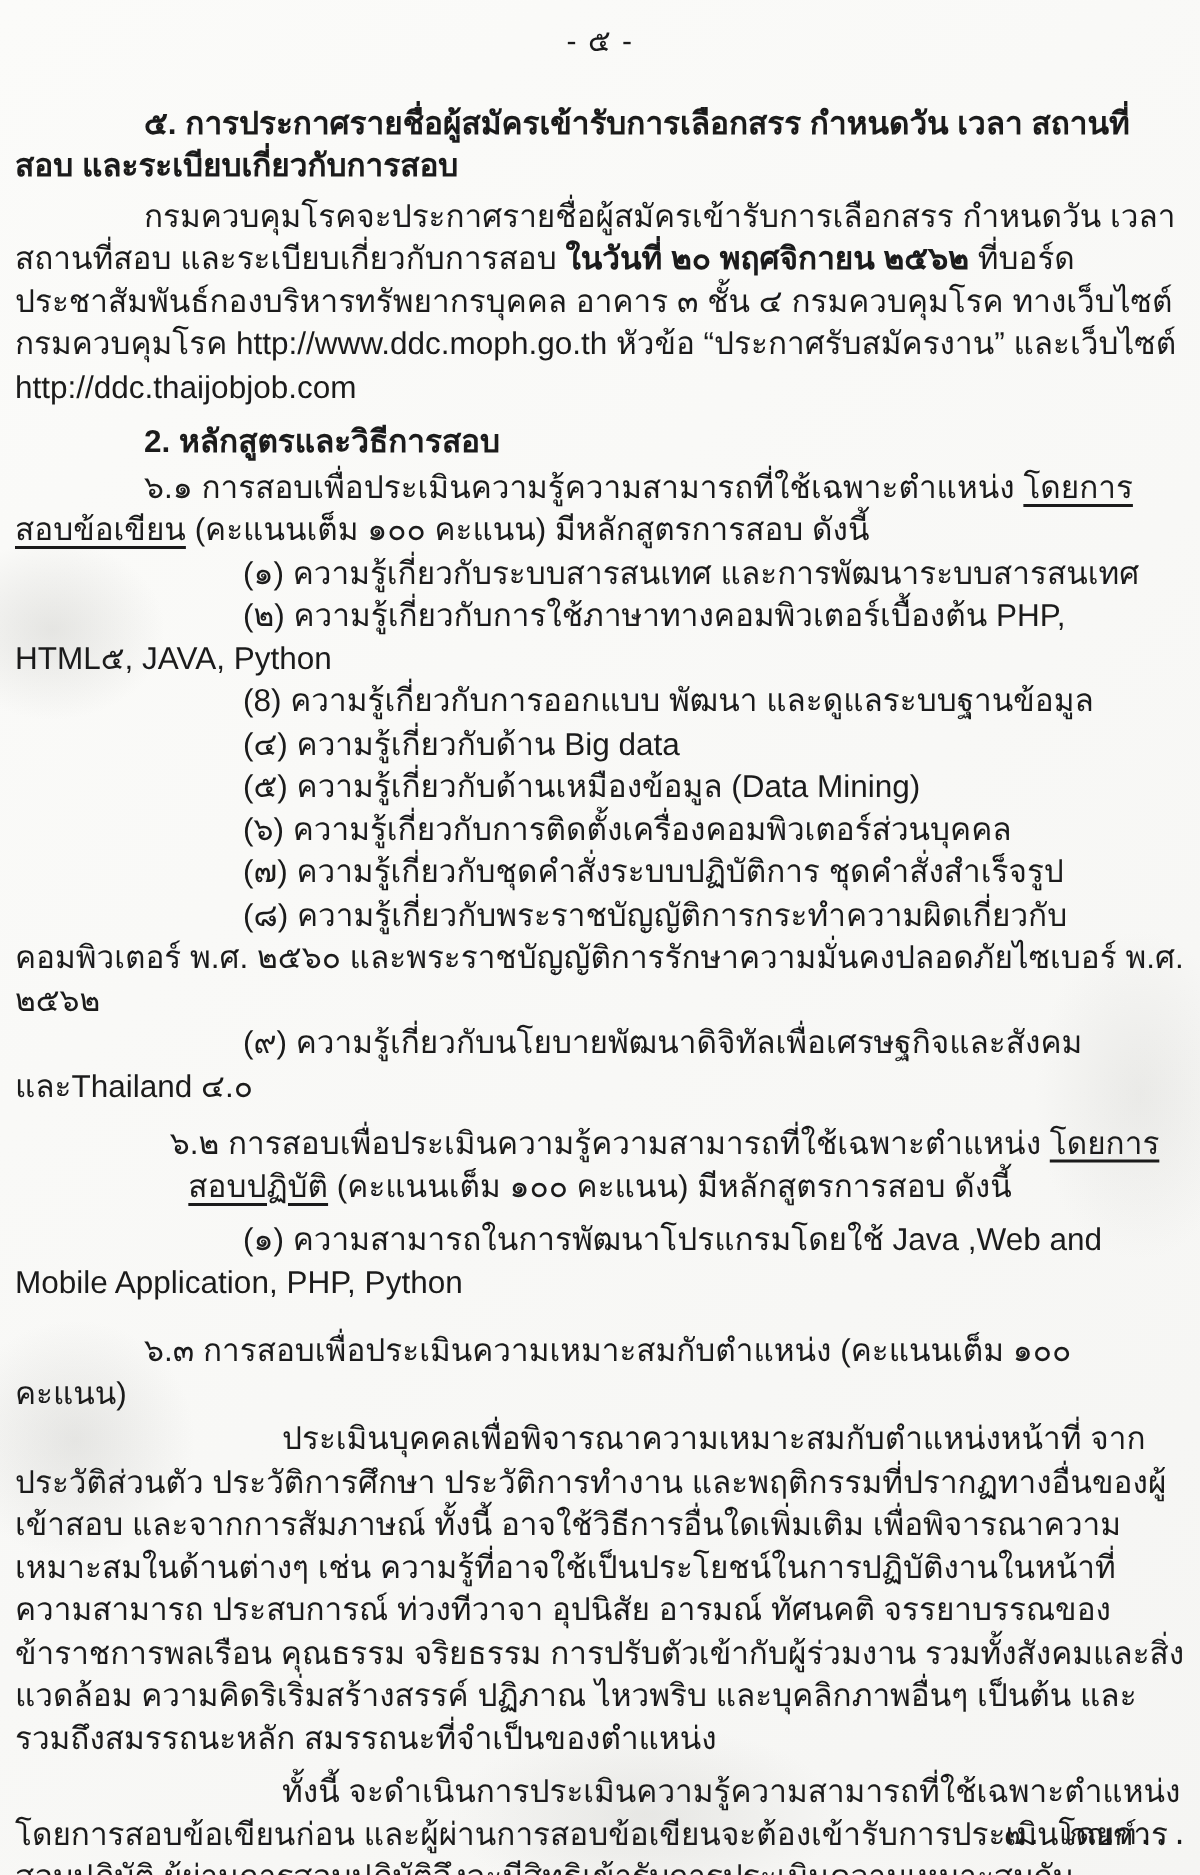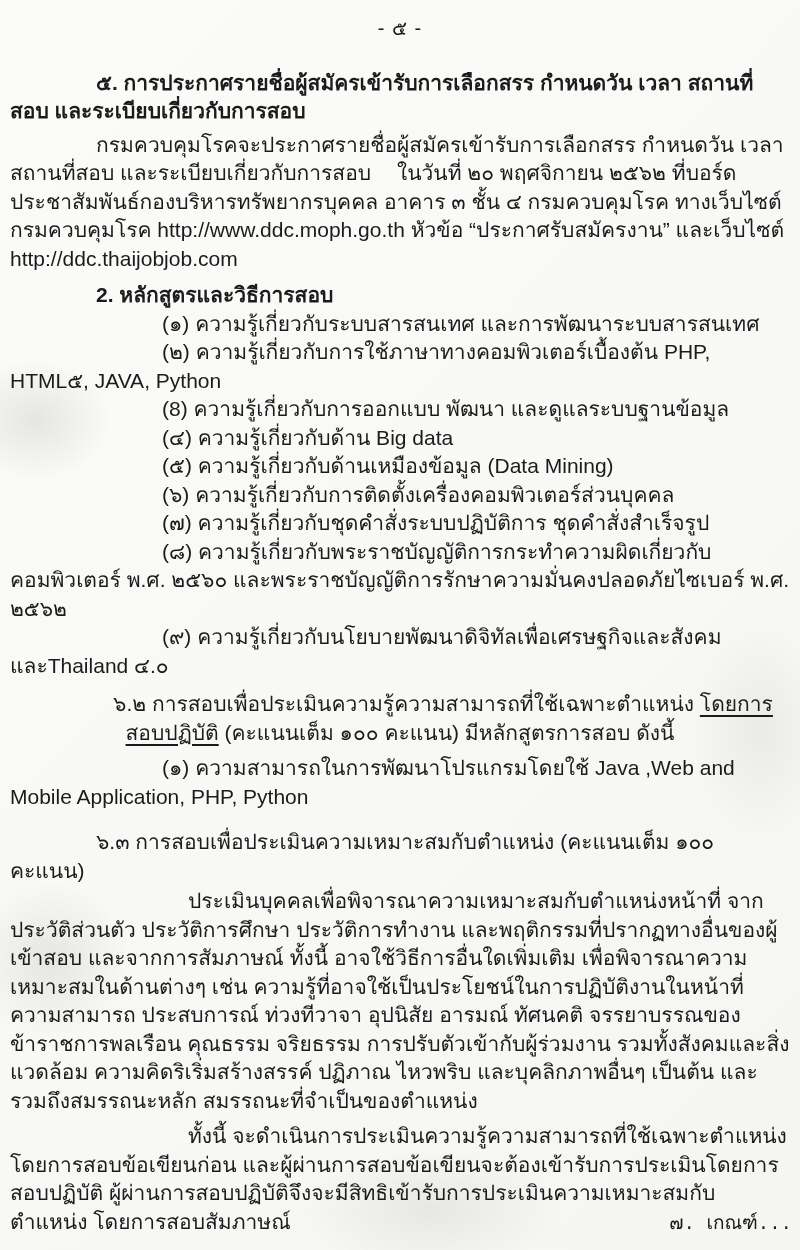--- a/index.html
+++ b/index.html
@@ -42,21 +42,21 @@
     position: relative;
     padding: 14px 10px 0 10px;
     width: 780px;
     overflow-wrap: break-word;
   }
   .page-num {
     text-align: center;
     font-size: 20px;
     letter-spacing: 1px;
   }
-  .b { font-weight: normal; margin-left: 20px; }
+  .b { font-weight: bold; }
   .u { text-decoration: underline; text-underline-offset: 4px; }
 
   .h-main {                 
     font-weight: bold;
     text-indent: 86px;
     margin-top: 26px;
   }
   .h-sub {
     font-weight: bold;
     text-indent: 86px;
@@ -91,20 +91,21 @@
   <div class="content">
 
     <div class="page-num">- ๕ -</div>
 
     <div class="h-main">๕. การประกาศรายชื่อผู้สมัครเข้ารับการเลือกสรร กำหนดวัน เวลา สถานที่สอบ และระเบียบเกี่ยวกับการสอบ</div>
 
     <div class="para"><span>กรมควบคุมโรคจะประกาศรายชื่อผู้สมัครเข้ารับการเลือกสรร กำหนดวัน เวลา สถานที่สอบ และระเบียบเกี่ยวกับการสอบ </span><span class="b">ในวันที่ ๒๐ พฤศจิกายน ๒๕๖๒</span><span> ที่บอร์ดประชาสัมพันธ์กองบริหารทรัพยากรบุคคล อาคาร ๓ ชั้น ๔ กรมควบคุมโรค ทางเว็บไซต์กรมควบคุมโรค http://www.ddc.moph.go.th หัวข้อ “ประกาศรับสมัครงาน” และเว็บไซต์ http://ddc.thaijobjob.com</span></div>
 
     <div class="h-sub">2. หลักสูตรและวิธีการสอบ</div>
 
+    <div class="para-tight"><span>๖.๑ การสอบเพื่อประเมินความรู้ความสามารถที่ใช้เฉพาะตำแหน่ง </span><span class="u">โดยการสอบข้อเขียน</span><span> (คะแนนเต็ม ๑๐๐ คะแนน) มีหลักสูตรการสอบ ดังนี้</span></div>
 
     <div class="item">(๑) ความรู้เกี่ยวกับระบบสารสนเทศ และการพัฒนาระบบสารสนเทศ</div>
     <div class="item">(๒) ความรู้เกี่ยวกับการใช้ภาษาทางคอมพิวเตอร์เบื้องต้น PHP, HTML๕, JAVA, Python</div>
     <div class="item">(8) ความรู้เกี่ยวกับการออกแบบ พัฒนา และดูแลระบบฐานข้อมูล</div>
     <div class="item">(๔) ความรู้เกี่ยวกับด้าน Big data</div>
     <div class="item">(๕) ความรู้เกี่ยวกับด้านเหมืองข้อมูล (Data Mining)</div>
     <div class="item">(๖) ความรู้เกี่ยวกับการติดตั้งเครื่องคอมพิวเตอร์ส่วนบุคคล</div>
     <div class="item">(๗) ความรู้เกี่ยวกับชุดคำสั่งระบบปฏิบัติการ ชุดคำสั่งสำเร็จรูป</div>
     <div class="item">(๘) ความรู้เกี่ยวกับพระราชบัญญัติการกระทำความผิดเกี่ยวกับคอมพิวเตอร์ พ.ศ. ๒๕๖๐ และพระราชบัญญัติการรักษาความมั่นคงปลอดภัยไซเบอร์ พ.ศ. ๒๕๖๒</div>
     <div class="item">(๙) ความรู้เกี่ยวกับนโยบายพัฒนาดิจิทัลเพื่อเศรษฐกิจและสังคม และThailand ๔.๐</div>

